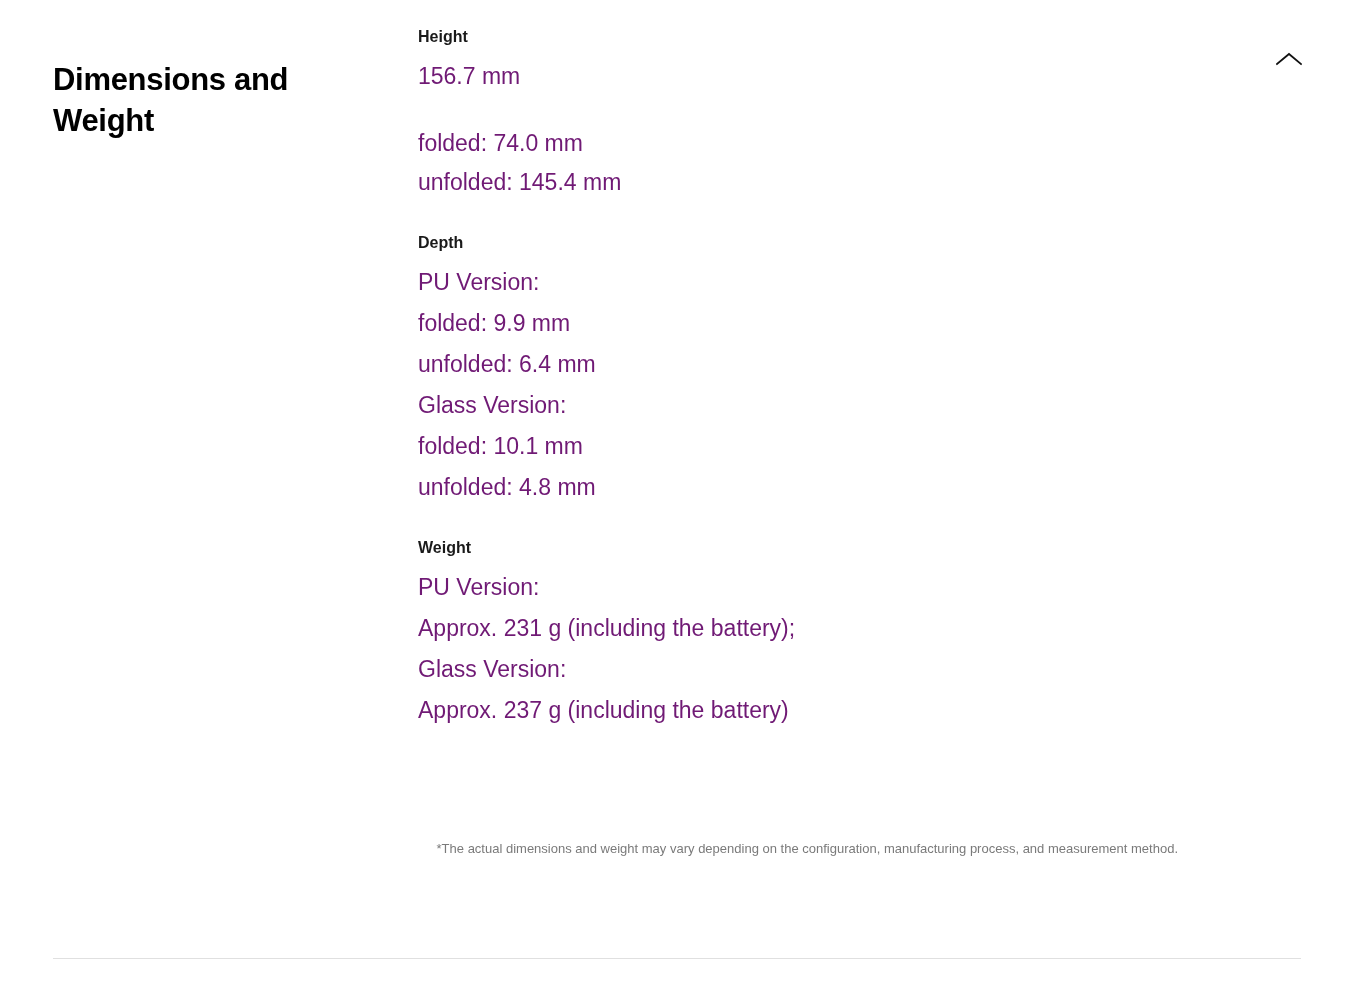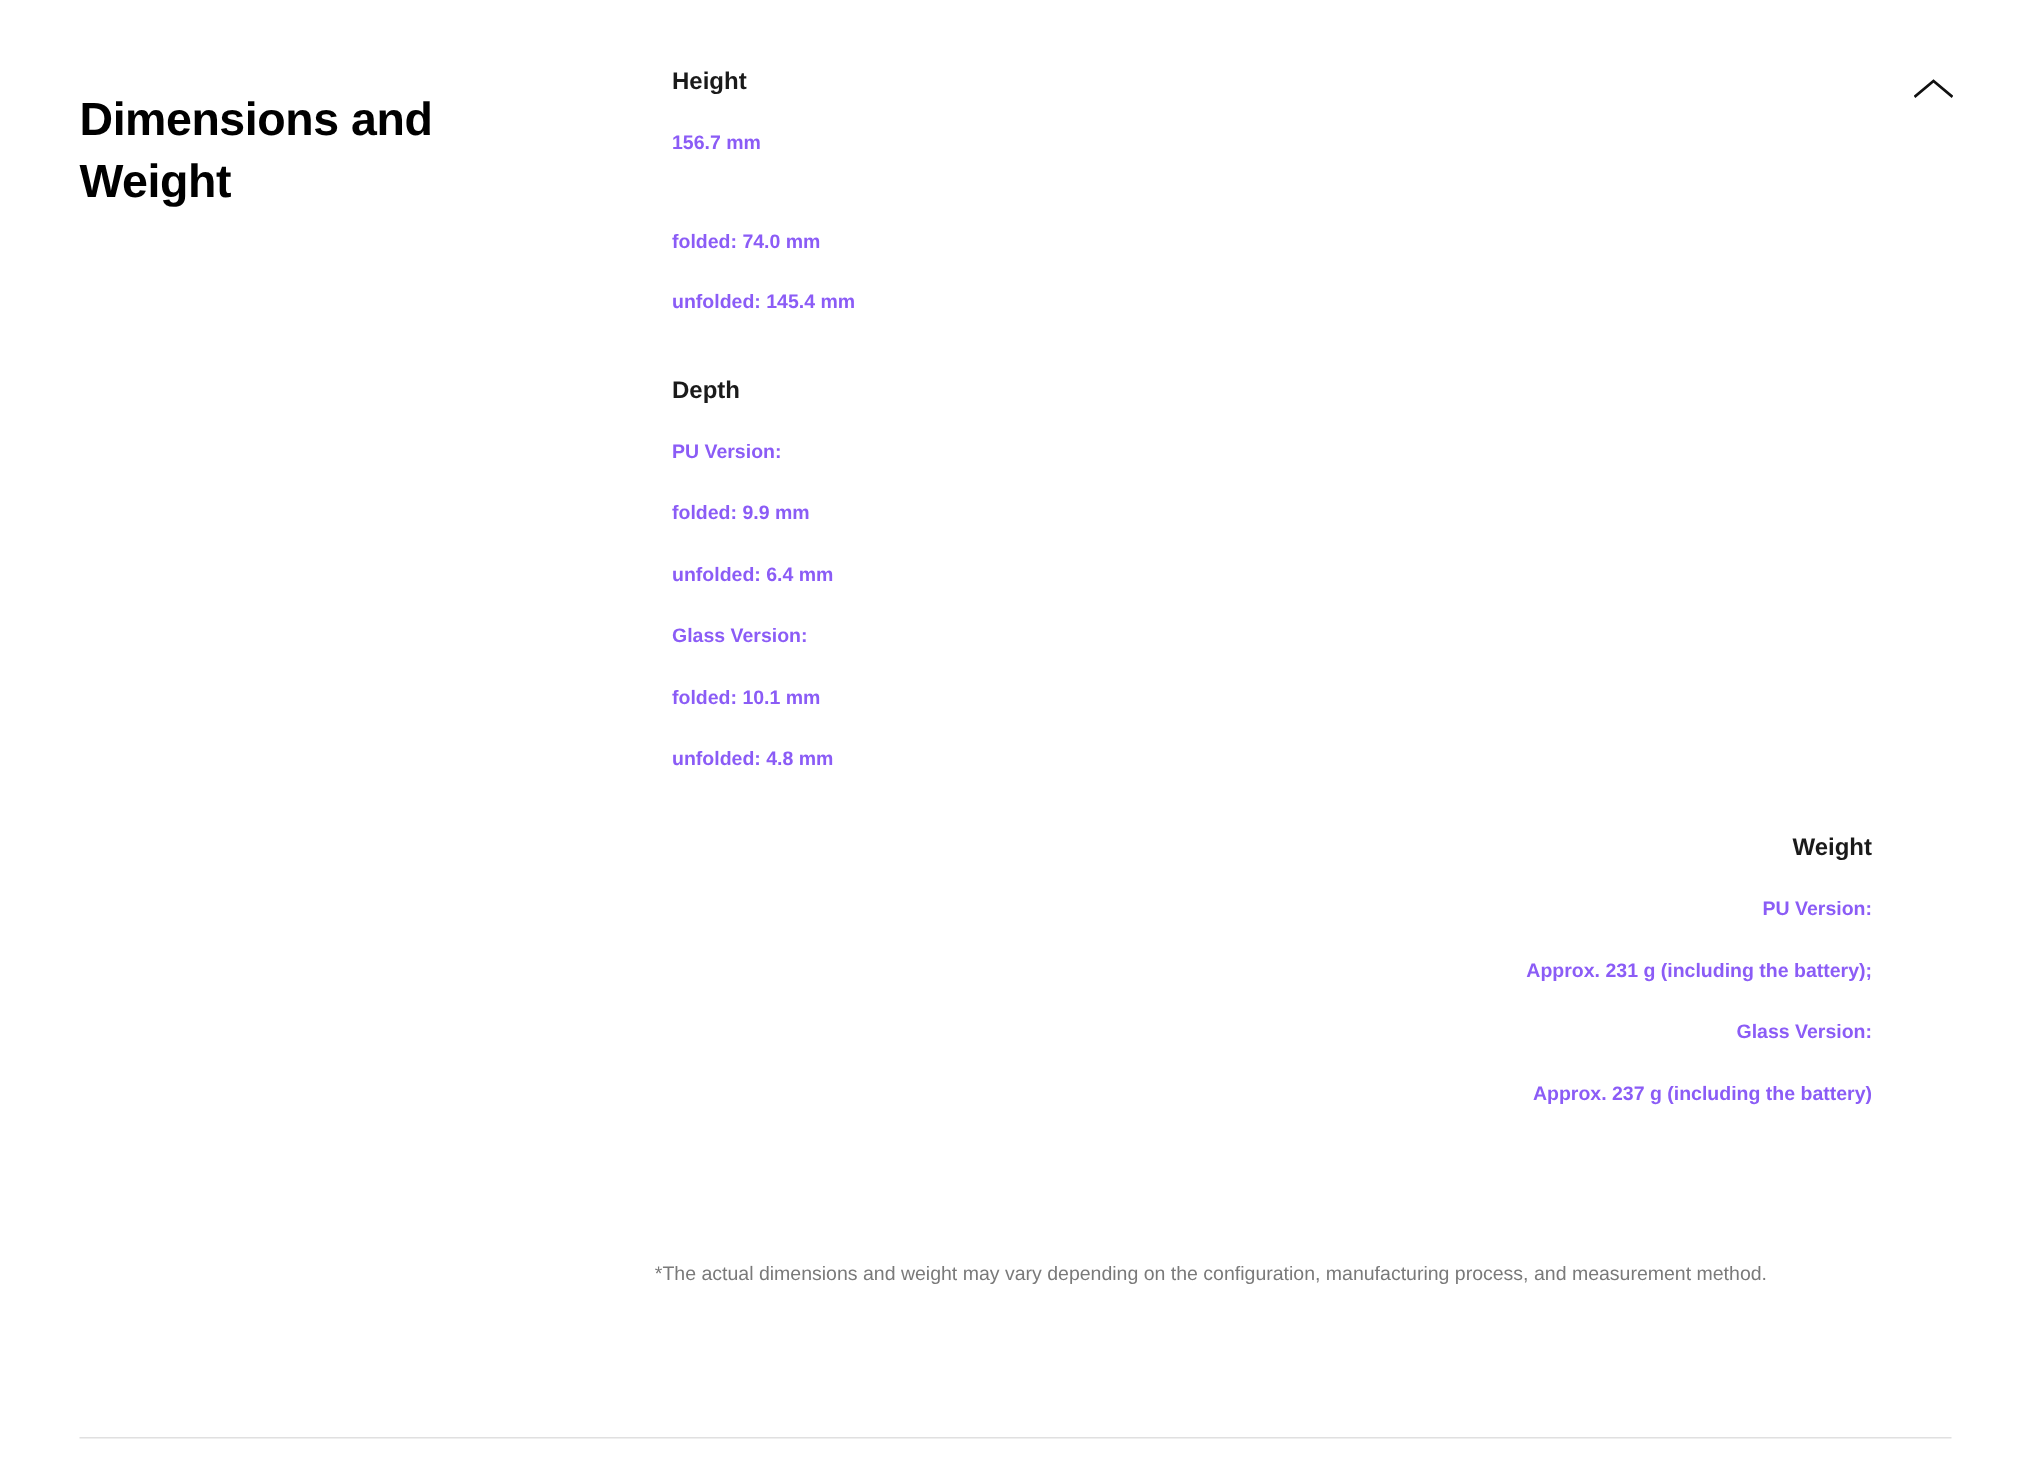--- a/index.html
+++ b/index.html
@@ -27,43 +27,41 @@
     width: 330px;
     font-size: 31px;
     line-height: 41px;
     font-weight: 700;
     letter-spacing: -0.3px;
     color: #000000;
   }
   .spec-content {
     position: absolute;
     left: 418px;
-    top: 42px;
+    top: 24px;
     width: 800px;
-    margin-left: 30px;
   }
   .spec-group {
     margin-bottom: 27px;
   }
   .spec-group:last-of-type {
     margin-bottom: 0;
-    text-align: right;
   }
   .spec-label {
     font-size: 16px;
     line-height: 26px;
     font-weight: 700;
     color: #1a1a1a;
     margin-bottom: 6px;
   }
   .spec-value {
-    font-size: 13px;
+    font-size: 23px;
     line-height: 41px;
-    color: #8b5cf6;
-    font-weight: 700;
+    color: #701a75;
+    font-weight: 400;
   }
   .spec-group .spec-value:first-of-type {
     line-height: 38px;
   }
   .footnote {
     position: absolute;
     left: 418px;
     top: 838px;
     width: 760px;
     font-size: 13px;

